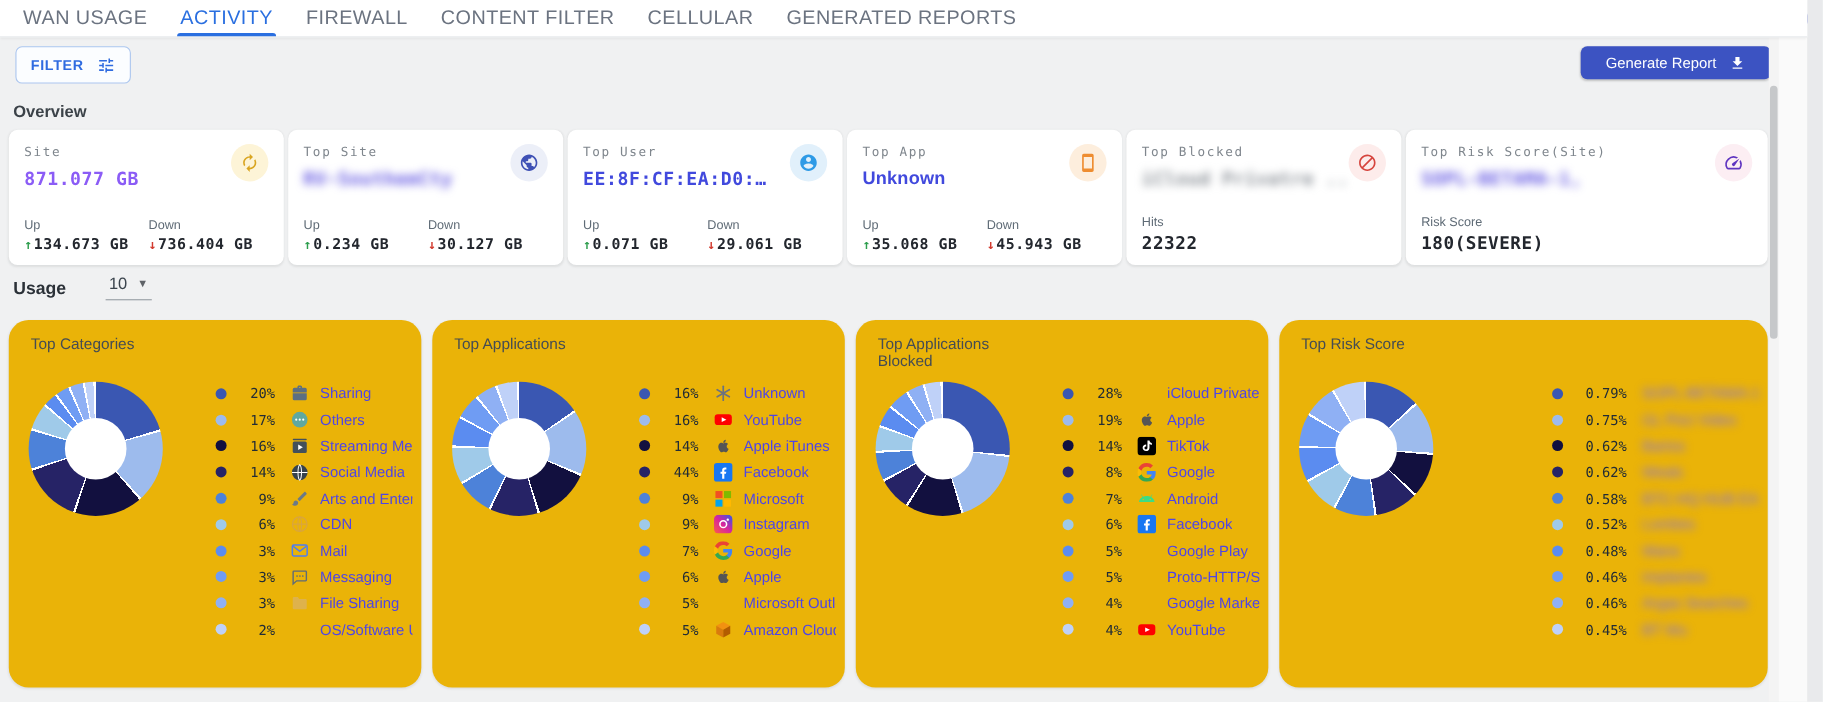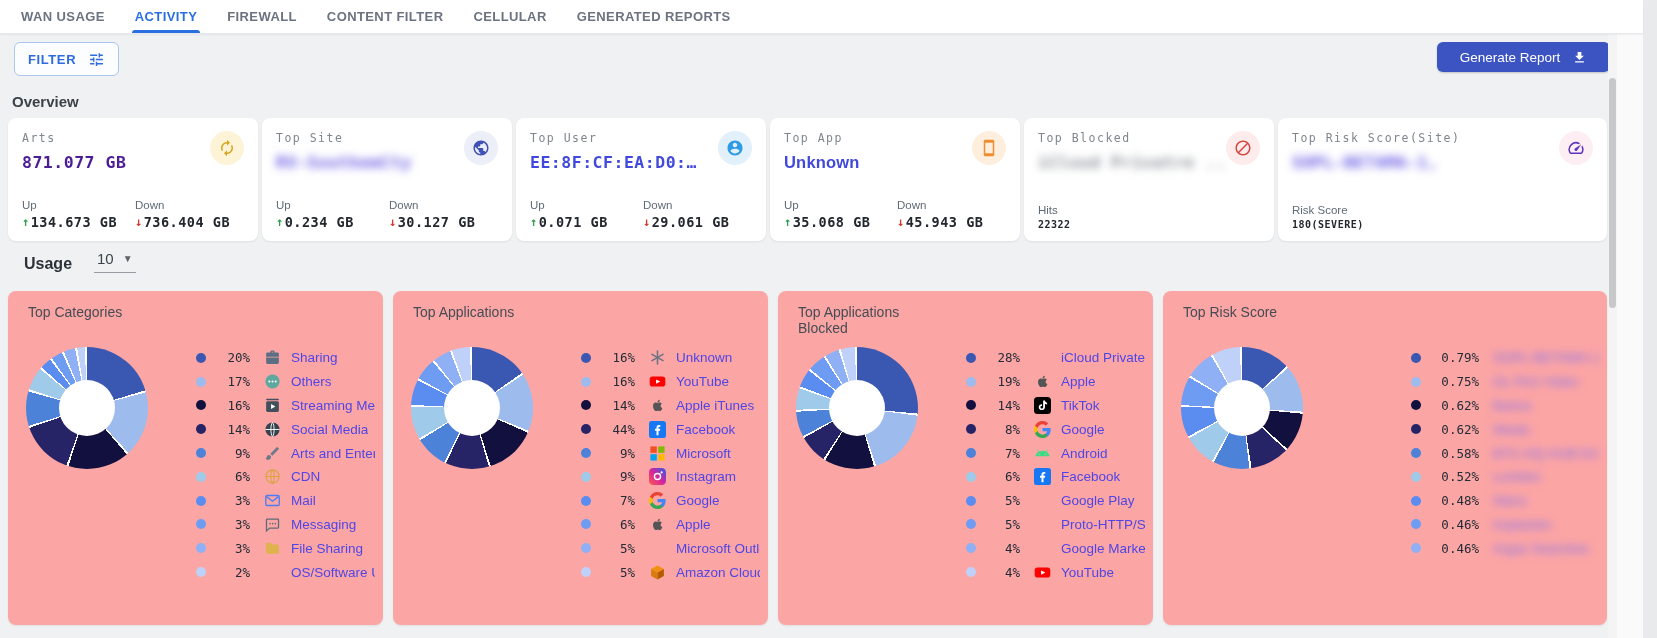--- a/index.html
+++ b/index.html
@@ -6,21 +6,21 @@
   body{
     width:1657px;height:638px;position:relative;overflow:hidden;
     background:#f0f1f2;font-family:"Liberation Sans",sans-serif;
     -webkit-font-smoothing:antialiased;
   }
   
   .topbar{position:absolute;top:0;left:0;width:1643px;height:34px;background:#fff;
     border-bottom:1px solid #e6e8eb;box-shadow:0 1px 2px rgba(0,0,0,.05);z-index:6;
     display:flex;align-items:stretch;padding-left:6px;box-sizing:border-box}
   .tabs{display:flex;height:100%}
-  .tab{display:flex;align-items:center;padding:0 15px;font-size:13px;font-weight:bold;
+  .tab{display:flex;align-items:center;padding:0 15px;font-size:18px;font-weight:normal;
     letter-spacing:.4px;color:#6b7380;position:relative;cursor:pointer;white-space:nowrap}
   .tab.active{color:#2a6fe0}
   .tab.active::after{content:"";position:absolute;left:12px;right:12px;bottom:0;height:3px;
     background:#2a6fe0;border-radius:3px 3px 0 0}
   .info-btn{position:absolute;right:13px;top:7px;width:20px;height:20px;border-radius:50%;
     background:#3d52c0;display:flex;align-items:center;justify-content:center;cursor:pointer}
   .info-btn svg{width:14px;height:14px}
   
   .filter-btn{position:absolute;left:14px;top:42px;height:34px;padding:0 13px;
     border:1px solid #abc6ef;border-radius:6px;background:#fbfdff;color:#2f6be0;
@@ -28,58 +28,58 @@
     cursor:pointer;box-sizing:border-box;font-family:"Liberation Sans",sans-serif}
   .filter-btn svg{width:17px;height:17px;fill:#2f6be0}
   .generate-btn{position:absolute;left:1437px;top:42px;width:173px;height:30px;border:none;
     border-radius:6px;background:#3c53c2;color:#fff;font-size:13.5px;display:flex;
     align-items:center;justify-content:center;gap:12px;cursor:pointer;
     font-family:"Liberation Sans",sans-serif;box-shadow:0 1px 2px rgba(0,0,0,.2)}
   .generate-btn svg{width:15px;height:15px;fill:#fff}
   
   .sec-title{position:absolute;left:12px;font-size:15px;font-weight:bold;color:#3b4248;margin:0}
   #overview-title{top:93px}
-  .usage-wrap{position:absolute;left:24px;top:250px;display:flex;align-items:center;gap:22px}
+  .usage-wrap{position:absolute;left:12px;top:250px;display:flex;align-items:flex-start;gap:36px}
   .usage-title{font-size:16px;font-weight:bold;color:#2b3138;margin:0;padding-top:4px}
   .count-select{display:flex;align-items:center;gap:9px;padding:2px 3px 5px 3px;
     border-bottom:1px solid #949a a0;border-bottom:1px solid #969ca2;cursor:pointer;
     font-size:15px;color:#3b444d;margin-top:-2px}
   .count-select .caret{font-size:10px;color:#5f6368}
   
   .cards-row{position:absolute;left:8px;top:118px;width:1599px;height:123px;display:flex;gap:4px}
   .ov-card{flex:0 0 250px;background:#fff;border-radius:8px;position:relative;
     box-shadow:0 1px 2px rgba(60,64,67,.10);padding:13px 14px;box-sizing:border-box}
   .ov-card:last-child{flex:1}
   .ov-label{font-family:"DejaVu Sans Mono",monospace;font-size:11.5px;color:#7f868d;letter-spacing:1.5px}
   .ov-value{margin-top:8px;font-family:"DejaVu Sans Mono",monospace;font-weight:bold;
-    font-size:16.5px;color:#4c1d95;letter-spacing:.5px;white-space:nowrap}
+    font-size:16.5px;color:#8b5cf6;letter-spacing:.5px;white-space:nowrap}
   .ov-value.link{color:#4149dd}
   .ov-value.sans{font-family:"Liberation Sans",sans-serif;letter-spacing:.2px}
   .blur-link{color:#6357e2 !important;filter:blur(4px)}
   .blur-dark{color:#878d94 !important;filter:blur(4px)}
   .ov-icon{position:absolute;top:13px;right:14px;width:34px;height:34px;border-radius:50%;
     display:flex;align-items:center;justify-content:center}
   .ov-icon svg{width:18px;height:18px}
   .bg-sync{background:#fdf4d7}.bg-sync svg{fill:#d9a521}
   .bg-globe{background:#eceff8}.bg-globe svg{fill:#3f51b5}
   .bg-user{background:#e1f0fb}.bg-user svg{fill:#2e9ae6}
   .bg-device{background:#fdeedd}.bg-device svg{fill:#ee8d31}
   .bg-block{background:#fdeceb}.bg-block svg{fill:#d6453e}
   .bg-gauge{background:#fceef3}.bg-gauge svg{fill:#5f35c0}
   .ov-metrics{position:absolute;left:14px;right:10px;bottom:11px;display:flex}
   .metric{flex:0 0 50%}
   .m-label{font-size:11.5px;color:#5f6b76;margin-bottom:3px}
   .m-value{font-family:"DejaVu Sans Mono",monospace;font-weight:bold;font-size:13.5px;
     color:#23272e;letter-spacing:.5px;display:flex;align-items:center;gap:1px;white-space:nowrap}
-  .m-value.big{font-size:10px}
+  .m-value.big{font-size:16px}
   .arr{font-size:12px;font-weight:bold}
   .arr.up{color:#2e9e4e}.arr.down{color:#d23b2f}
   
   .charts-row{position:absolute;left:8px;top:291px;width:1599px;height:334px;display:flex;gap:10px}
-  .chart-card{flex:0 0 375px;background:#fca5a5;border-radius:8px;box-shadow:0 1px 2px rgba(60,64,67,.10);
+  .chart-card{flex:0 0 375px;background:#eab308;border-radius:18px;box-shadow:0 1px 2px rgba(60,64,67,.10);
     position:relative;box-sizing:border-box;overflow:hidden}
   .chart-card:last-child{flex:1}
   .chart-title{position:absolute;top:13px;left:20px;font-size:14px;color:#454c53;
     white-space:pre-line;line-height:1.15}
   .chart-body{position:absolute;top:44px;left:18px;right:8px;bottom:4px;display:flex;align-items:flex-start}
   .donut{width:122px;height:122px;border-radius:50%;position:relative;margin-top:12px;flex:0 0 122px}
   .donut::after{content:"";position:absolute;inset:33px;background:#fff;border-radius:50%}
   .legend{margin-left:48px;margin-top:11px;display:flex;flex-direction:column;min-width:0;flex:1}
   .chart-card:last-child .legend{margin-left:108px}
   .lrow{height:23.8px;display:flex;align-items:center;min-width:0}
@@ -141,21 +141,21 @@
   <span>Generate Report</span>
   <svg viewBox="0 0 24 24">
       <path d="M19 9h-4V3H9v6H5l7 7 7-7zM5 18v2h14v-2H5z"></path>
     </svg>
 </button>
 
 <h2 class="sec-title" id="overview-title">Overview</h2>
 
 <div class="cards-row" id="overview-cards">
     <div class="ov-card">
-      <div class="ov-label">Arts</div>
+      <div class="ov-label">Site</div>
       <div class="ov-value dark">871.077 GB</div>
       <div class="ov-icon bg-sync">
         <svg viewBox="0 0 24 24">
           <path d="M12 6v3l4-4-4-4v3c-4.42 0-8 3.58-8 8 0 1.57.46 3.03 1.24 4.26L6.7 14.8A5.87 5.87 0 0 1 6 12c0-3.31 2.69-6 6-6zm6.76 1.74L17.3 9.2c.44.84.7 1.79.7 2.8 0 3.31-2.69 6-6 6v-3l-4 4 4 4v-3c4.42 0 8-3.58 8-8 0-1.57-.46-3.03-1.24-4.26z"></path>
         </svg>
       </div>
       <div class="ov-metrics">
         <div class="metric">
           <div class="m-label">Up</div>
           <div class="m-value">
@@ -678,20 +678,25 @@
           <div class="lrow">
             <span class="dot" style="background: rgb(111, 156, 243);"></span>
             <span class="pct">0.46%</span>
             <span class="lbl blurred">Implantes</span>
           </div>
           <div class="lrow">
             <span class="dot" style="background: rgb(143, 176, 244);"></span>
             <span class="pct">0.46%</span>
             <span class="lbl blurred">Argas Searches</span>
           </div>
+          <div class="lrow">
+            <span class="dot" style="background: rgb(191, 209, 248);"></span>
+            <span class="pct">0.45%</span>
+            <span class="lbl blurred">BT Wu</span>
+          </div>
         </div>
       </div>
     </section>
   </div>
 
 <div class="vscroll">
     <div class="vthumb"></div>
   </div>
 <div class="strip-a"></div>
 <div class="strip-b"></div>

